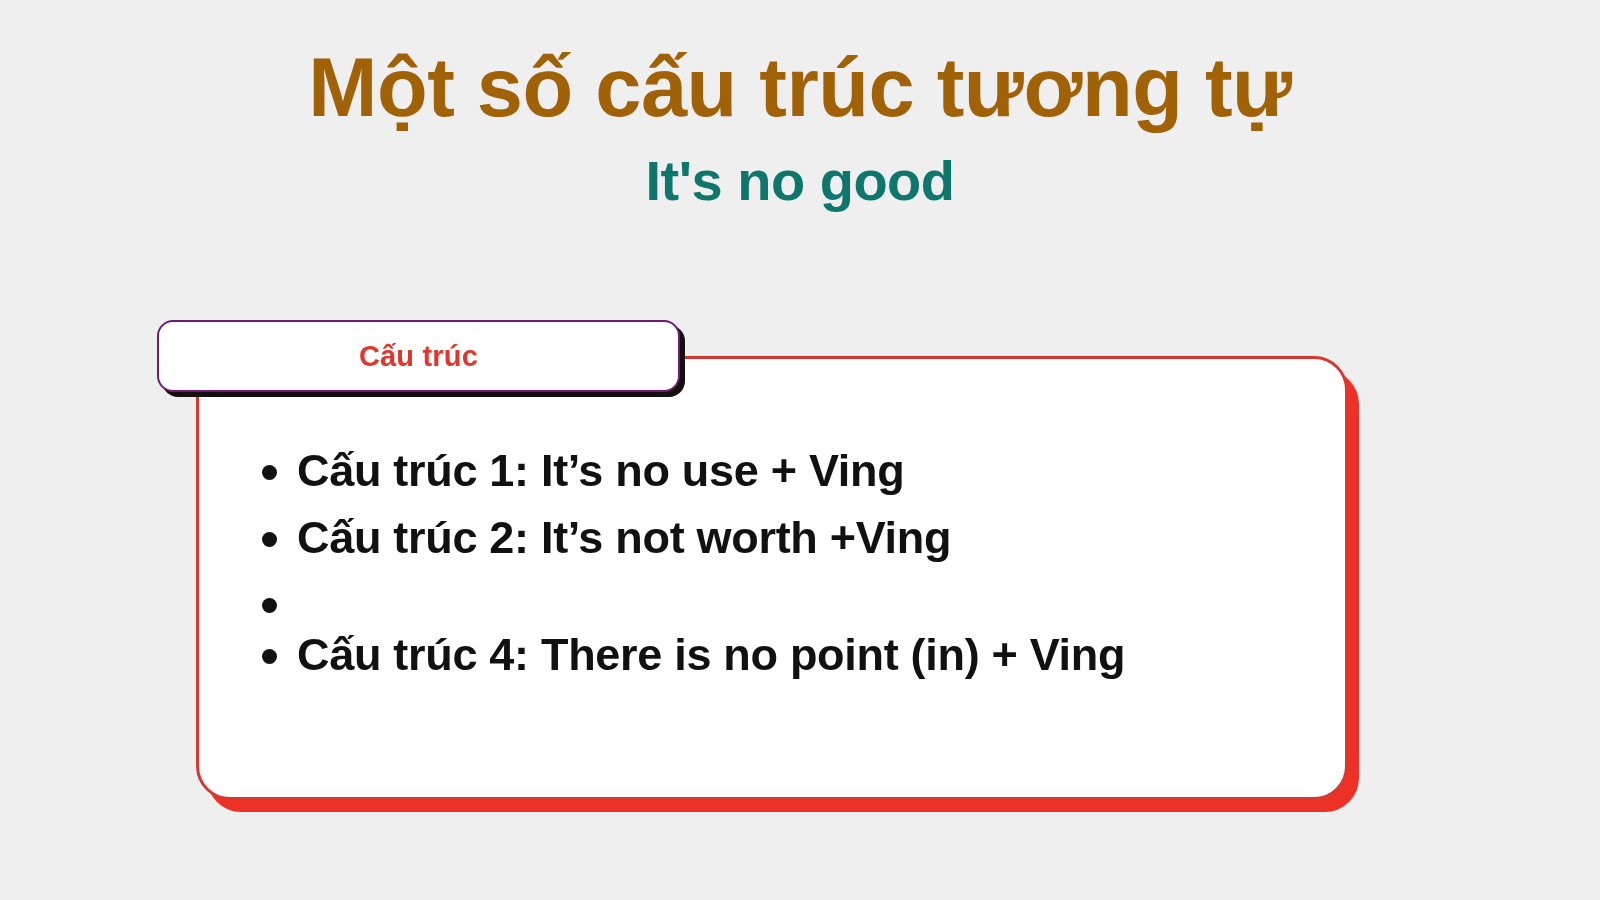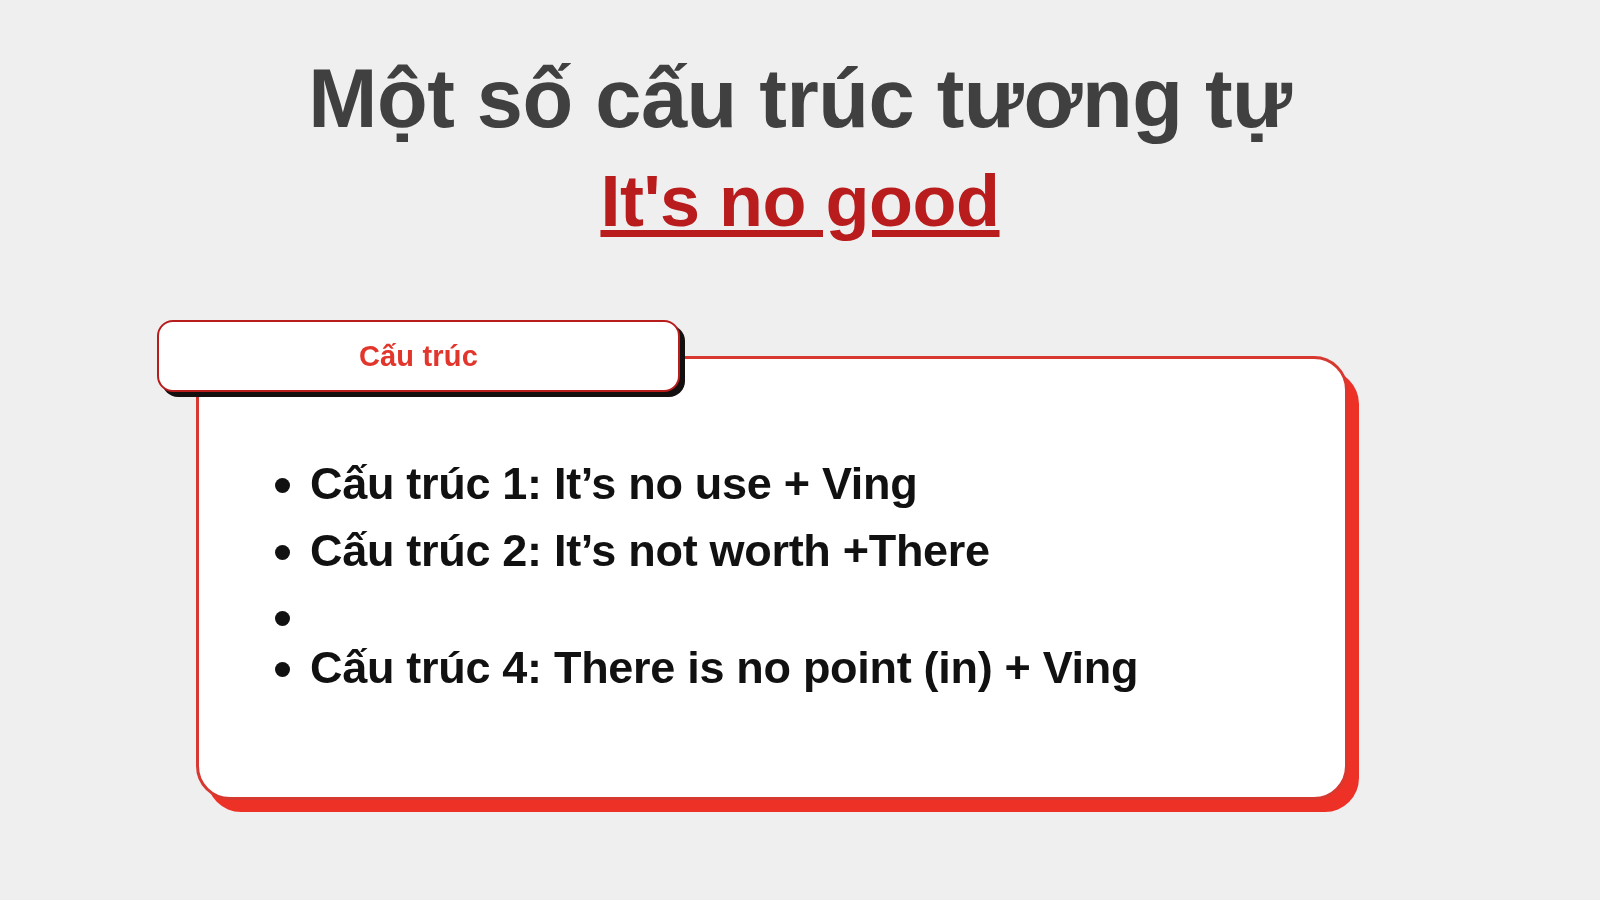--- a/index.html
+++ b/index.html
@@ -29,37 +29,36 @@
     left: 0;
     top: 42px;
     width: 1600px;
     text-align: center;
   }
 
   .main-title {
     font-family: "Liberation Sans", sans-serif;
     font-size: 83px;
     font-weight: 700;
-    color: #404040;
+    color: #a16207;
     letter-spacing: -0.5px;
     line-height: 1.12;
-    margin: 11px;
+    margin: 0;
     white-space: nowrap;
   }
 
   .sub-title {
     font-family: "Liberation Sans", sans-serif;
-    font-size: 72px;
-    font-weight: 700;
-    color: #b91c1c;
+    font-size: 56px;
+    font-weight: 700;
+    color: #0f766e;
     letter-spacing: -0.5px;
     line-height: 1.15;
     margin: 14px 0 0 0;
     white-space: nowrap;
-    text-decoration: underline;
   }
 
   
   .card-wrap {
     position: absolute;
     left: 157px;
     top: 320px;
     width: 1200px;
     height: 495px;
   }
@@ -89,21 +88,21 @@
   }
 
   
   .card-tab {
     position: absolute;
     left: 0;
     top: 0;
     width: 523px;
     height: 72px;
     background: #ffffff;
-    border: 2px solid #b91c1c;
+    border: 2px solid #701a75;
     border-radius: 16px;
     box-sizing: border-box;
     box-shadow: 5px 5px 0 0 #14100f;
     display: flex;
     align-items: center;
     justify-content: center;
     z-index: 5;
   }
 
   .card-tab-label {
@@ -122,21 +121,21 @@
     top: 36px;
     width: 1152px;
     height: 444px;
     box-sizing: border-box;
     padding: 86px 40px 0 44px;
     z-index: 3;
   }
 
   .bullet-list {
     list-style: none;
-    margin: 17px;
+    margin: 4px;
     padding: 0;
   }
 
   .bullet-item {
     display: flex;
     align-items: flex-start;
     margin: 0 0 17px 0;
   }
   .bullet-item:last-child { margin-bottom: 0; text-align: center; }
 
@@ -178,21 +177,21 @@
     <div class="card-body">
       <ul class="bullet-list">
 
         <li class="bullet-item">
           <span class="bullet-dot"></span>
           <span class="bullet-text">Cấu trúc 1: It’s no use + Ving</span>
         </li>
 
         <li class="bullet-item">
           <span class="bullet-dot"></span>
-          <span class="bullet-text">Cấu trúc 2: It’s not worth +There</span>
+          <span class="bullet-text">Cấu trúc 2: It’s not worth +Ving</span>
         </li>
 
         <li class="bullet-item">
           <span class="bullet-dot"></span>
         </li>
 
         <li class="bullet-item">
           <span class="bullet-dot"></span>
           <span class="bullet-text">Cấu trúc 4: There is no point (in) + Ving</span>
         </li>

